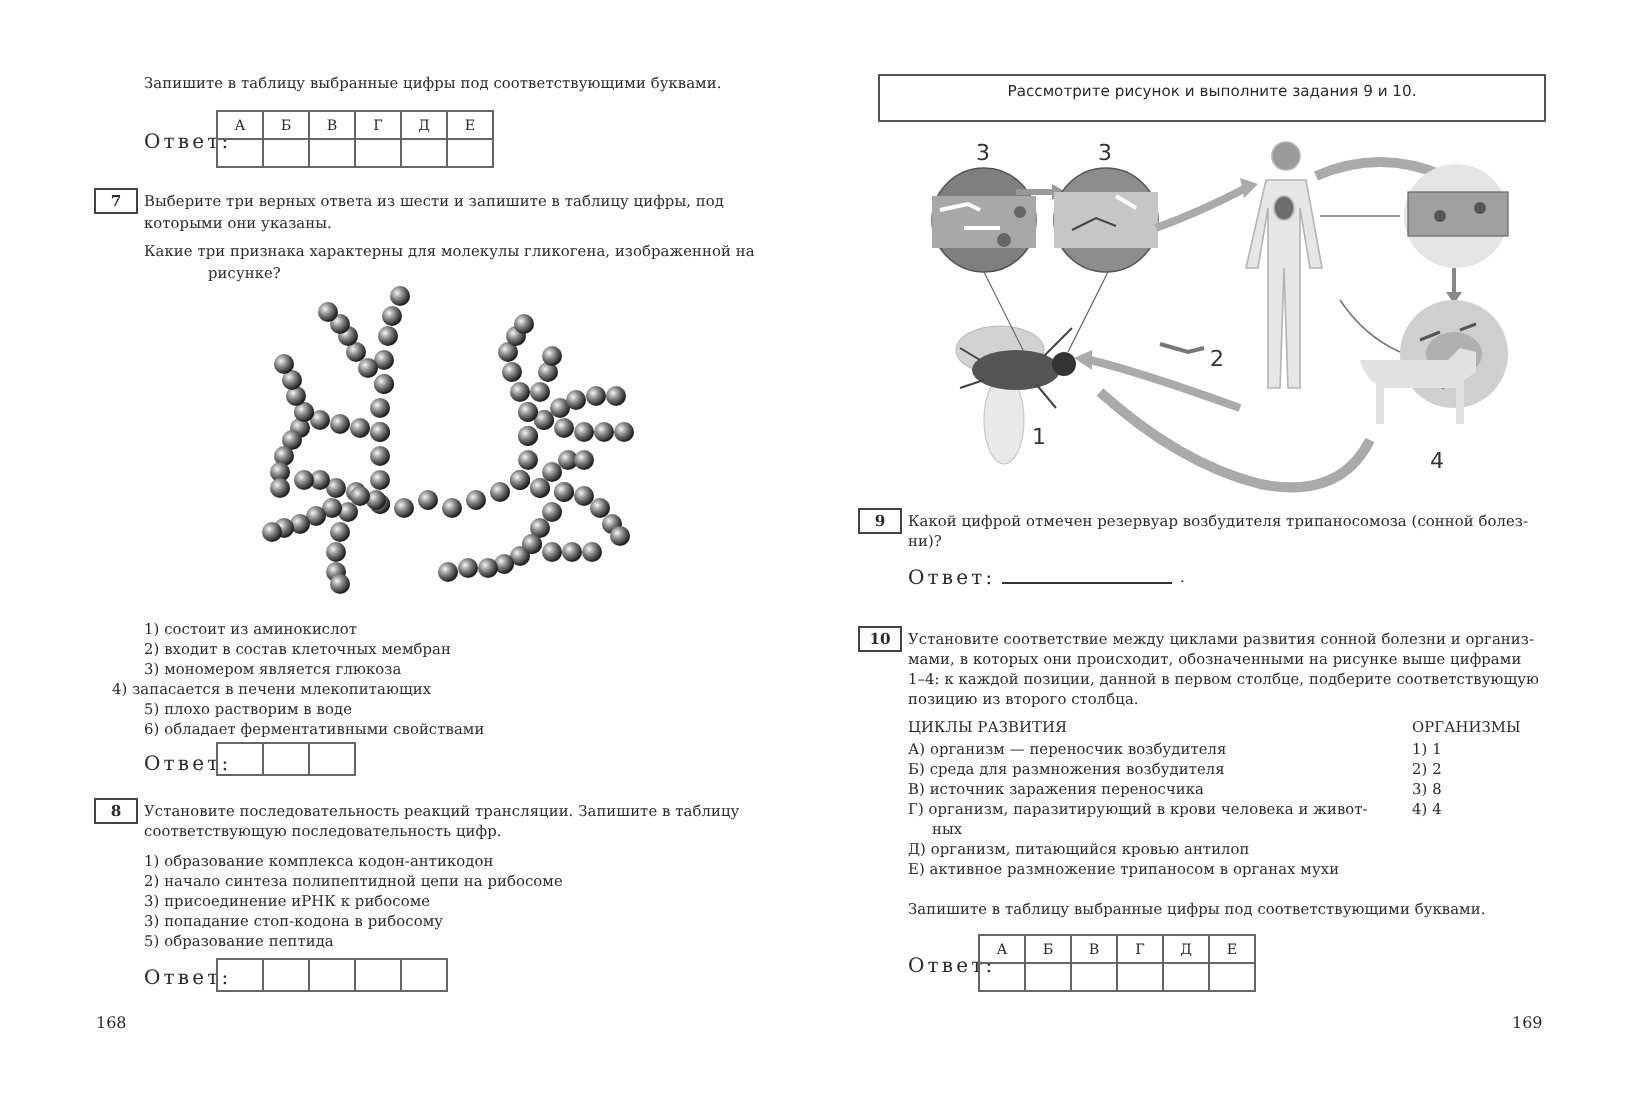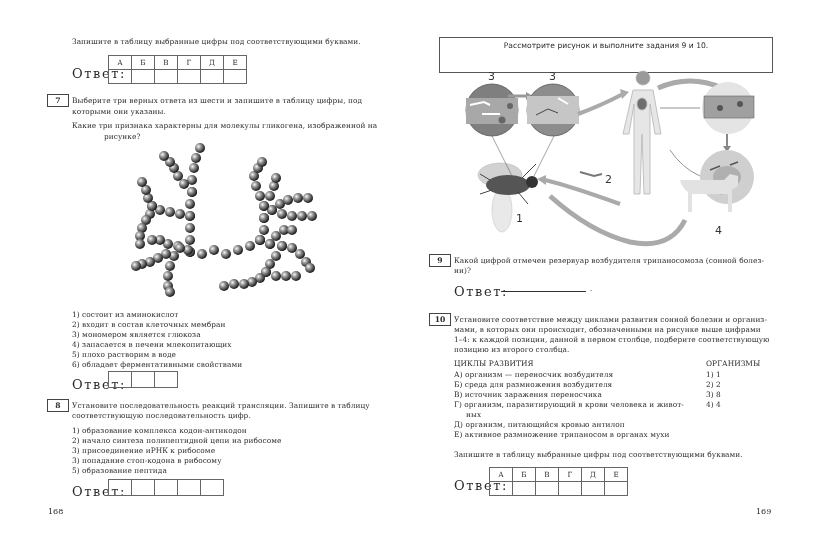--- a/index.html
+++ b/index.html
@@ -3,21 +3,21 @@
 <meta charset="utf-8">
 <style>
   * { box-sizing: border-box; margin: 0; padding: 0; }
   html, body { width: 820px; height: 553px; background: #ffffff; overflow: hidden; }
   body { position: relative; font-family: "DejaVu Serif", serif; color: #2a2a2a; font-size: 7.4px; }
   .page { position: absolute; top: 0; height: 553px; }
   .page-left { left: 0; width: 410px; }
   .page-right { left: 410px; width: 410px; }
   .abs { position: absolute; white-space: nowrap; }
   .txt { font-size: 7.4px; line-height: 10px; letter-spacing: 0.05px; }
-  .ans-label { font-size: 13px; letter-spacing: 1.6px; }
+  .ans-label { font-size: 10px; letter-spacing: 1.6px; }
   .qnum { position: absolute; border: 1px solid #444; width: 22px; height: 13px; font-weight: bold;
           font-size: 7.6px; text-align: center; line-height: 11px; }
   table.grid { position: absolute; border-collapse: collapse; }
   table.grid td { border: 1px solid #666; width: 23px; height: 14px; text-align: center;
                   font-size: 7.2px; padding: 0; }
   .page-num { font-size: 8px; font-weight: normal; }
   .instr-box { position: absolute; border: 1px solid #555; background: #fff;
                font-family: "DejaVu Sans", sans-serif; font-size: 7.6px; text-align: center; line-height: 16px; }
   .underline { position: absolute; border-bottom: 1px solid #333; height: 1px; }
   svg text { font-family: "DejaVu Sans", sans-serif; }
@@ -166,21 +166,21 @@
         <circle cx="146" cy="132" r="5" fill="url(#bead)"></circle>
         <circle cx="156" cy="136" r="5" fill="url(#bead)"></circle>
         <circle cx="166" cy="136" r="5" fill="url(#bead)"></circle>
         <circle cx="176" cy="136" r="5" fill="url(#bead)"></circle>
       </g>
   </svg>
 
   <div class="abs txt" style="left:72px;top:310px;">1) состоит из аминокислот</div>
   <div class="abs txt" style="left:72px;top:320px;">2) входит в состав клеточных мембран</div>
   <div class="abs txt" style="left:72px;top:330px;">3) мономером является глюкоза</div>
-  <div class="abs txt" style="left:72px;top:340px;">4) запасается в печени млекопитающих</div>
+  <div class="abs txt" style="left:56px;top:340px;">4) запасается в печени млекопитающих</div>
   <div class="abs txt" style="left:72px;top:350px;">5) плохо растворим в воде</div>
   <div class="abs txt" style="left:72px;top:360px;">6) обладает ферментативными свойствами</div>
 
   <div class="abs ans-label" style="left:72px;top:377px;">Ответ:</div>
   <table class="grid" style="left:108px;top:371px;">
     <tbody>
         <tr>
       <td style="height:16px"></td>
       <td style="height:16px"></td>
       <td style="height:16px"></td>
@@ -209,21 +209,21 @@
       <td style="height:16px"></td>
     </tr>
   </tbody>
     </table>
 
   <div class="abs page-num" style="left:48px;top:507px;text-align:center;">168</div>
 </div>
 
 <div class="page page-right">
 
-  <div class="instr-box" style="left:29px;top:37px;width:334px;height:36px;">Рассмотрите рисунок и выполните задания 9 и 10.</div>
+  <div class="instr-box" style="left:29px;top:37px;width:334px;height:24px;">Рассмотрите рисунок и выполните задания 9 и 10.</div>
 
   <svg class="abs" style="left:20px;top:60px;" width="360" height="190">
 
     <g>
       <circle cx="62" cy="50" r="26" fill="#7f7f7f" stroke="#555" stroke-width="0.8"></circle>
       <rect x="36" y="38" width="52" height="26" fill="#a8a8a8"></rect>
       <path d="M40 45 l14 -3 l6 3" stroke="#fff" stroke-width="2" fill="none"></path>
       <path d="M52 54 h18" stroke="#fff" stroke-width="2"></path>
       <circle cx="72" cy="60" r="3.5" fill="#666"></circle>
       <circle cx="80" cy="46" r="3" fill="#666"></circle>

